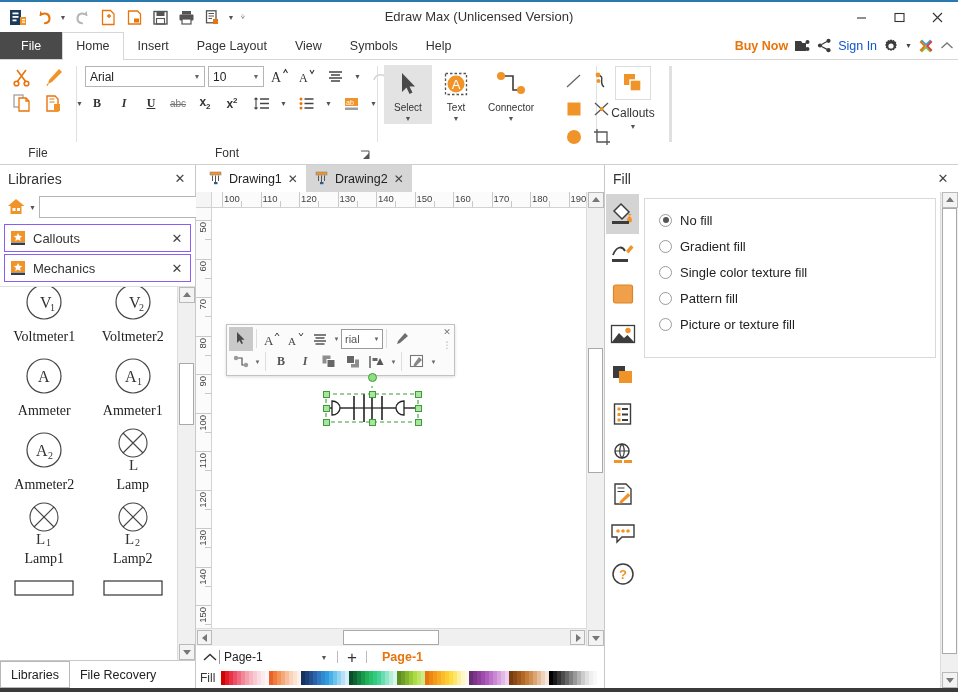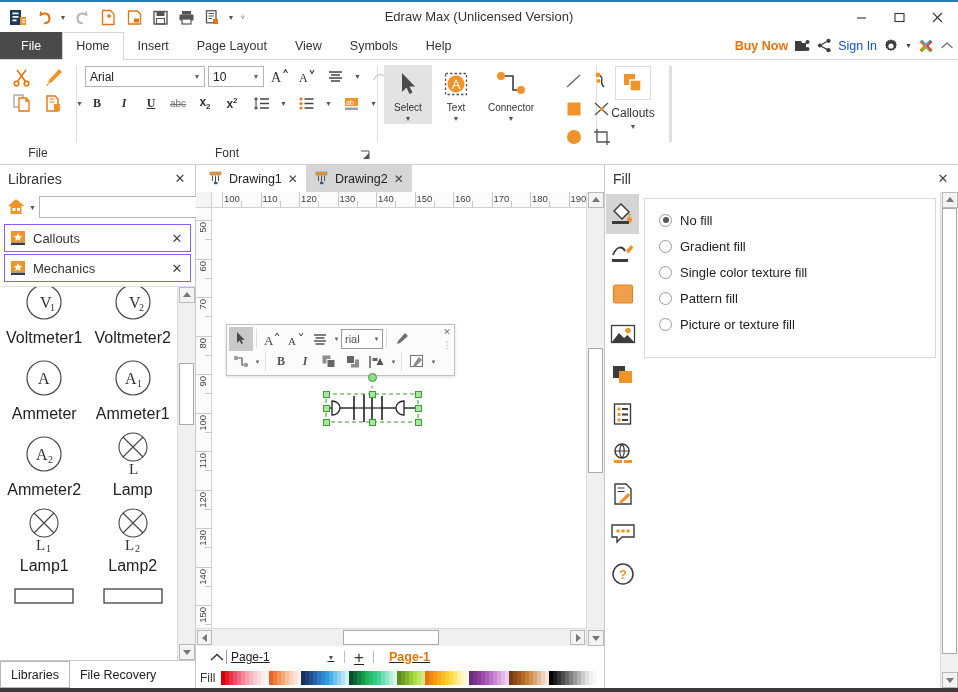--- a/index.html
+++ b/index.html
@@ -92,21 +92,21 @@
   .searchbox{flex:1;height:22px;border:1px solid #b5b5b5;background:#fff;display:flex;align-items:center;box-sizing:border-box;}
   .searchbox input{border:0;outline:0;flex:1;height:20px;font-size:12px;padding:0 4px;font-family:"Liberation Sans",sans-serif;background:transparent;min-width:0;}
   .searchico{width:24px;display:flex;align-items:center;justify-content:center;cursor:pointer;}
   .libcat{height:26px;margin:2px 4px 0 4px;border:1px solid #8b5cf6;display:flex;align-items:center;padding:0 4px;cursor:pointer;background:#fff;}
   .libcat .star{width:18px;height:18px;display:flex;align-items:center;justify-content:center;margin-right:6px;}
   .libcat .nm{flex:1;font-size:13px;color:#333;}
   .shapesarea{flex:1;display:flex;min-height:0;margin-top:4px;position:relative;border-top:1px solid #dfdfdf;}
   .shapeslist{flex:1;display:grid;grid-template-columns:1fr 1fr;align-content:start;padding-top:6px;overflow:hidden;min-width:0;}
   .shapeitem{display:flex;flex-direction:column;align-items:center;cursor:pointer;padding:2px 0 4px 0;}
   .shapeitem .sg{height:50px;display:flex;align-items:center;justify-content:center;}
-  .shapeitem .sn{font-size:16px;color:#222;font-family:Liberation Sans, sans-serif;margin-top:2px;}
+  .shapeitem .sn{font-size:14px;color:#222;font-family:Liberation Serif, serif;margin-top:2px;}
   .vscroll{width:17px;flex:0 0 17px;background:#f0f0f0;border-left:1px solid #dcdcdc;display:flex;flex-direction:column;align-items:center;}
   .sbtn{width:16px;height:16px;display:flex;align-items:center;justify-content:center;border:1px solid #b9b9b9;background:#f3f3f3;cursor:pointer;box-sizing:border-box;}
   .sthumb{width:15px;background:#fff;border:1px solid #a9a9a9;cursor:pointer;box-sizing:border-box;}
   .spacer{flex:1;}
   .libtabs{height:27px;flex:0 0 27px;display:flex;align-items:stretch;border-top:1px solid #c9c9c9;background:#fff;}
   .libtab{display:flex;align-items:center;padding:0 10px;font-size:12.5px;color:#222;cursor:pointer;}
   .libtab.active{border:1px solid #b7b7b7;background:#fff;}
 
   
   .center{flex:1;display:flex;flex-direction:column;min-width:0;min-height:0;background:#fff;}
@@ -140,21 +140,21 @@
   .ftdd{width:9px;height:22px;display:flex;align-items:center;justify-content:center;font-size:6px;color:#666;cursor:pointer;}
   .ftsep{width:1px;background:#ddd;margin:2px 3px;align-self:stretch;}
   .ftcombo{width:40px;height:18px;border:1px solid #9a9a9a;background:#fff;font-size:11px;display:flex;align-items:center;color:#555;}
   .ftclose{width:14px;display:flex;flex-direction:column;align-items:center;padding-top:2px;color:#777;font-size:9px;cursor:pointer;}
 
   .selshape{position:absolute;}
   .handle{position:absolute;width:7px;height:7px;background:#a8e6a0;border:1px solid #3f9c38;box-sizing:border-box;cursor:pointer;}
   .rothandle{position:absolute;width:9px;height:9px;border-radius:50%;background:#8ede82;border:1px solid #3f9c38;box-sizing:border-box;cursor:pointer;}
 
   
-  .statusbar{height:22px;flex:0 0 22px;display:flex;align-items:center;background:#fff;padding-left:13px;text-decoration:underline;}
+  .statusbar{height:22px;flex:0 0 22px;display:flex;align-items:center;background:#fff;padding-left:6px;}
   .pgnav{width:16px;display:flex;align-items:center;justify-content:center;cursor:pointer;color:#333;}
   .pagecombo{width:112px;height:17px;border:1px solid transparent;display:flex;align-items:center;font-size:12px;color:#222;cursor:pointer;}
   .pagecombo .pv{flex:1;padding-left:4px;border-left:1px solid #999;}
   .pagecombo .pa{width:14px;text-align:center;font-size:7px;color:#555;}
   .vbar{width:1px;height:12px;background:#bbb;margin:0 5px;}
   .plusbtn{width:18px;display:flex;align-items:center;justify-content:center;font-size:17px;color:#333;cursor:pointer;line-height:1;}
   .pgname{color:#e8740c;font-weight:bold;font-size:12.5px;margin-left:10px;cursor:pointer;}
   .palrow{height:20px;flex:0 0 20px;display:flex;align-items:center;background:#fff;}
   .pallbl{font-size:12px;color:#333;padding:0 6px 0 4px;}
   .swatches{flex:1;display:flex;height:14px;overflow:hidden;}

